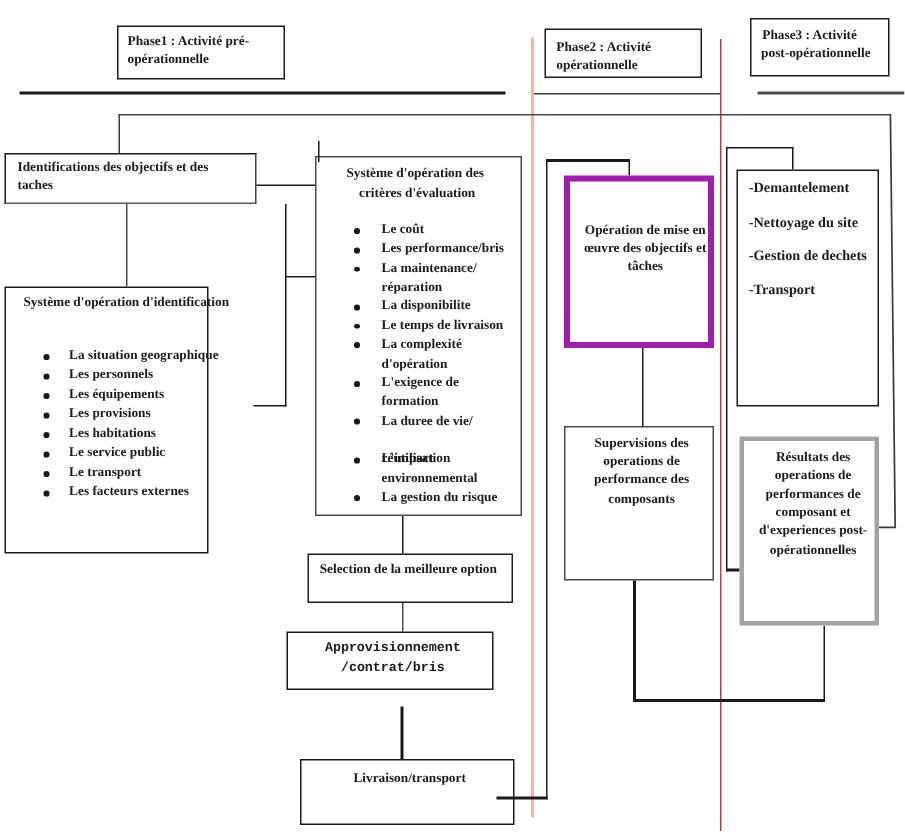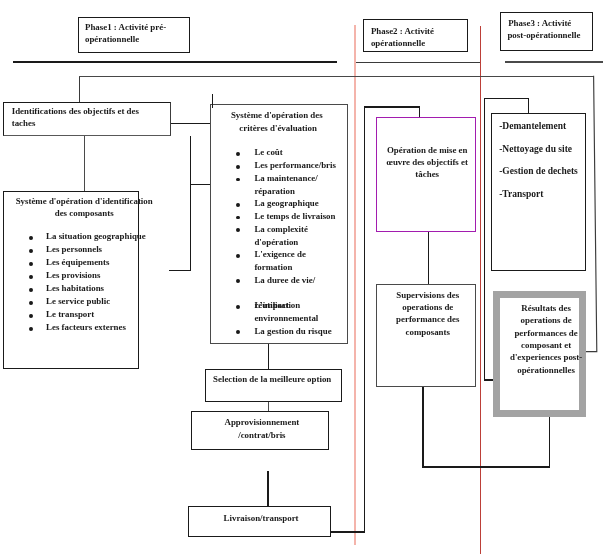--- a/index.html
+++ b/index.html
@@ -49,21 +49,20 @@
 </div>
 
 <div class="ln" style="left:170.8px;top:123.4px;width:40px;height:1.1px;"></div>
 <div class="ln" style="left:189.8px;top:136px;width:1.1px;height:135px;"></div>
 <div class="ln" style="left:189.8px;top:183.5px;width:21px;height:1.1px;"></div>
 <div class="ln" style="left:168.8px;top:270px;width:22px;height:1.1px;"></div>
 <div class="ln" style="left:84.2px;top:136px;width:1.1px;height:55px;background:#4a4a4a;"></div>
 
 <div class="node" style="left:2.7px;top:190.8px;width:136px;height:178px;border:1.1px solid #1a1a1a;">
   <div class="c" style="left:-2px;top:4.9px;width:165px;">Système d'opération d'identification</div>
-  <div class="c" style="left:-2px;top:17.1px;width:165px;">des composants</div>
   <div style="position:absolute;left:0;top:0;">
       <div class="bul" style="left:25.6px;top:44.5px;"></div>
       <div class="t" style="left:42.4px;top:40.6px;">La situation geographique</div>
       <div class="bul" style="left:25.6px;top:57.46px;"></div>
       <div class="t" style="left:42.4px;top:53.56px;">Les personnels</div>
       <div class="bul" style="left:25.6px;top:70.42000000000002px;"></div>
       <div class="t" style="left:42.4px;top:66.52000000000001px;">Les équipements</div>
       <div class="bul" style="left:25.6px;top:83.38000000000001px;"></div>
       <div class="t" style="left:42.4px;top:79.48px;">Les provisions</div>
       <div class="bul" style="left:25.6px;top:96.34px;"></div>
@@ -82,21 +81,21 @@
   <div class="c" style="left:-1.2px;top:18.5px;width:136px;">critères d'évaluation</div>
   <div style="position:absolute;left:0;top:0;">
       <div class="bul" style="left:24.6px;top:46.800000000000004px;"></div>
       <div class="t" style="left:43.1px;top:43.2px;">Le coût</div>
       <div class="bul" style="left:24.6px;top:59.52px;"></div>
       <div class="t" style="left:43.1px;top:55.92px;">Les performance/bris</div>
       <div class="bul" style="left:24.6px;top:72.24px;"></div>
       <div class="t" style="left:43.1px;top:68.64px;">La maintenance/</div>
       <div class="t" style="left:43.1px;top:81.36000000000001px;">réparation</div>
       <div class="bul" style="left:24.6px;top:97.68px;"></div>
-      <div class="t" style="left:43.1px;top:94.08000000000001px;">La geographique</div>
+      <div class="t" style="left:43.1px;top:94.08000000000001px;">La disponibilite</div>
       <div class="bul" style="left:24.6px;top:110.4px;"></div>
       <div class="t" style="left:43.1px;top:106.80000000000001px;">Le temps de livraison</div>
       <div class="bul" style="left:24.6px;top:123.12px;"></div>
       <div class="t" style="left:43.1px;top:119.52000000000001px;">La complexité</div>
       <div class="t" style="left:43.1px;top:132.24px;">d'opération</div>
       <div class="bul" style="left:24.6px;top:148.56px;"></div>
       <div class="t" style="left:43.1px;top:144.96px;">L'exigence de</div>
       <div class="t" style="left:43.1px;top:157.68px;">formation</div>
       <div class="bul" style="left:24.6px;top:174px;"></div>
       <div class="t" style="left:43.1px;top:170.4px;">La duree de vie/</div>
@@ -109,35 +108,35 @@
     </div>
 </div>
 <div class="ln" style="left:211.6px;top:94px;width:1.9px;height:14px;z-index:5;"></div>
 
 <div class="ln" style="left:267.7px;top:343.8px;width:1.5px;height:26px;"></div>
 <div class="node" style="left:205px;top:368.7px;width:137px;height:33.8px;border:1.1px solid #1a1a1a;">
   <div class="t" style="left:7.1px;top:5.8px;">Selection de la meilleure  option</div>
 </div>
 
 <div class="ln" style="left:267.6px;top:402.2px;width:1.2px;height:30px;background:#4a4a4a;"></div>
-<div class="node" style="left:191.3px;top:411px;width:137.3px;height:38.8px;border:1.1px solid #1a1a1a;">
+<div class="node" style="left:191.3px;top:421px;width:137.3px;height:38.8px;border:1.1px solid #1a1a1a;font-family:Liberation Mono, monospace;">
   <div class="c" style="left:2.1px;top:6.2px;width:135px;">Approvisionnement</div>
   <div class="c" style="left:2.1px;top:18.5px;width:135px;">/contrat/bris</div>
 </div>
 
 <div class="ln" style="left:267.4px;top:470.6px;width:1.5px;height:35.5px;"></div>
-<div class="node" style="left:188px;top:505.7px;width:142.7px;height:31px;border:1.6px solid #1a1a1a;">
+<div class="node" style="left:200px;top:505.7px;width:142.7px;height:44px;border:1.6px solid #1a1a1a;">
   <div class="c" style="left:2.1px;top:7.5px;width:140px;">Livraison/transport</div>
 </div>
 <div class="ln" style="left:330.7px;top:531.4px;width:34.8px;height:1.3px;"></div>
 <div class="ln" style="left:364.2px;top:106.5px;width:1.3px;height:426px;"></div>
 
 <div class="ln" style="left:364.2px;top:106.4px;width:55.8px;height:1.2px;"></div>
 <div class="ln" style="left:418.8px;top:106.4px;width:1.2px;height:11.5px;"></div>
-<div class="node" style="left:375.5px;top:117.3px;width:100.4px;height:114.8px;border:1px solid #a21caf;">
+<div class="node" style="left:375.5px;top:117.3px;width:100.4px;height:114.8px;border:4px solid #a21caf;">
   <div style="position:absolute;left:0;top:0;">
       <div class="c" style="left:1.5px;top:27.6px;width:98.4px;">Opération de mise en</div>
       <div class="c" style="left:1.5px;top:39.900000000000006px;width:98.4px;">œuvre des objectifs et</div>
       <div class="c" style="left:1.5px;top:52.2px;width:98.4px;">tâches</div>
     </div>
 </div>
 
 <div class="ln" style="left:427.6px;top:232px;width:1px;height:52px;"></div>
 <div class="node" style="left:376px;top:283.9px;width:100.1px;height:103.4px;border:1px solid #4a4a4a;">
   <div style="position:absolute;left:0;top:0;">
@@ -158,21 +157,21 @@
 
 <div class="node" style="left:491.2px;top:113px;width:95.1px;height:157.5px;border:1.3px solid #1a1a1a;">
   <div style="position:absolute;left:0;top:0;">
       <div class="t" style="left:7.0px;top:8px;font-size:9.5px;">-Demantelement</div>
       <div class="t" style="left:7.0px;top:30.7px;font-size:9.5px;">-Nettoyage du site</div>
       <div class="t" style="left:7.0px;top:53.4px;font-size:9.5px;">-Gestion de  dechets</div>
       <div class="t" style="left:7.0px;top:76.1px;font-size:9.5px;">-Transport</div>
     </div>
 </div>
 
-<div class="node" style="left:492.9px;top:290.9px;width:93.2px;height:126.3px;border:7px solid #a3a3a3;">
+<div class="node" style="left:492.9px;top:290.9px;width:93.2px;height:126.3px;border:3px solid #a3a3a3;">
   <div style="position:absolute;left:0;top:0;">
       <div class="c" style="left:0.8px;top:6.2px;width:90.8px;">Résultats  des</div>
       <div class="c" style="left:0.8px;top:18.54px;width:90.8px;">operations de</div>
       <div class="c" style="left:0.8px;top:30.88px;width:90.8px;">performances de</div>
       <div class="c" style="left:0.8px;top:43.22px;width:90.8px;">composant et</div>
       <div class="c" style="left:0.8px;top:55.56px;width:90.8px;">d'experiences post-</div>
       <div class="c" style="left:0.8px;top:67.9px;width:90.8px;">opérationnelles</div>
     </div>
 </div>
 

